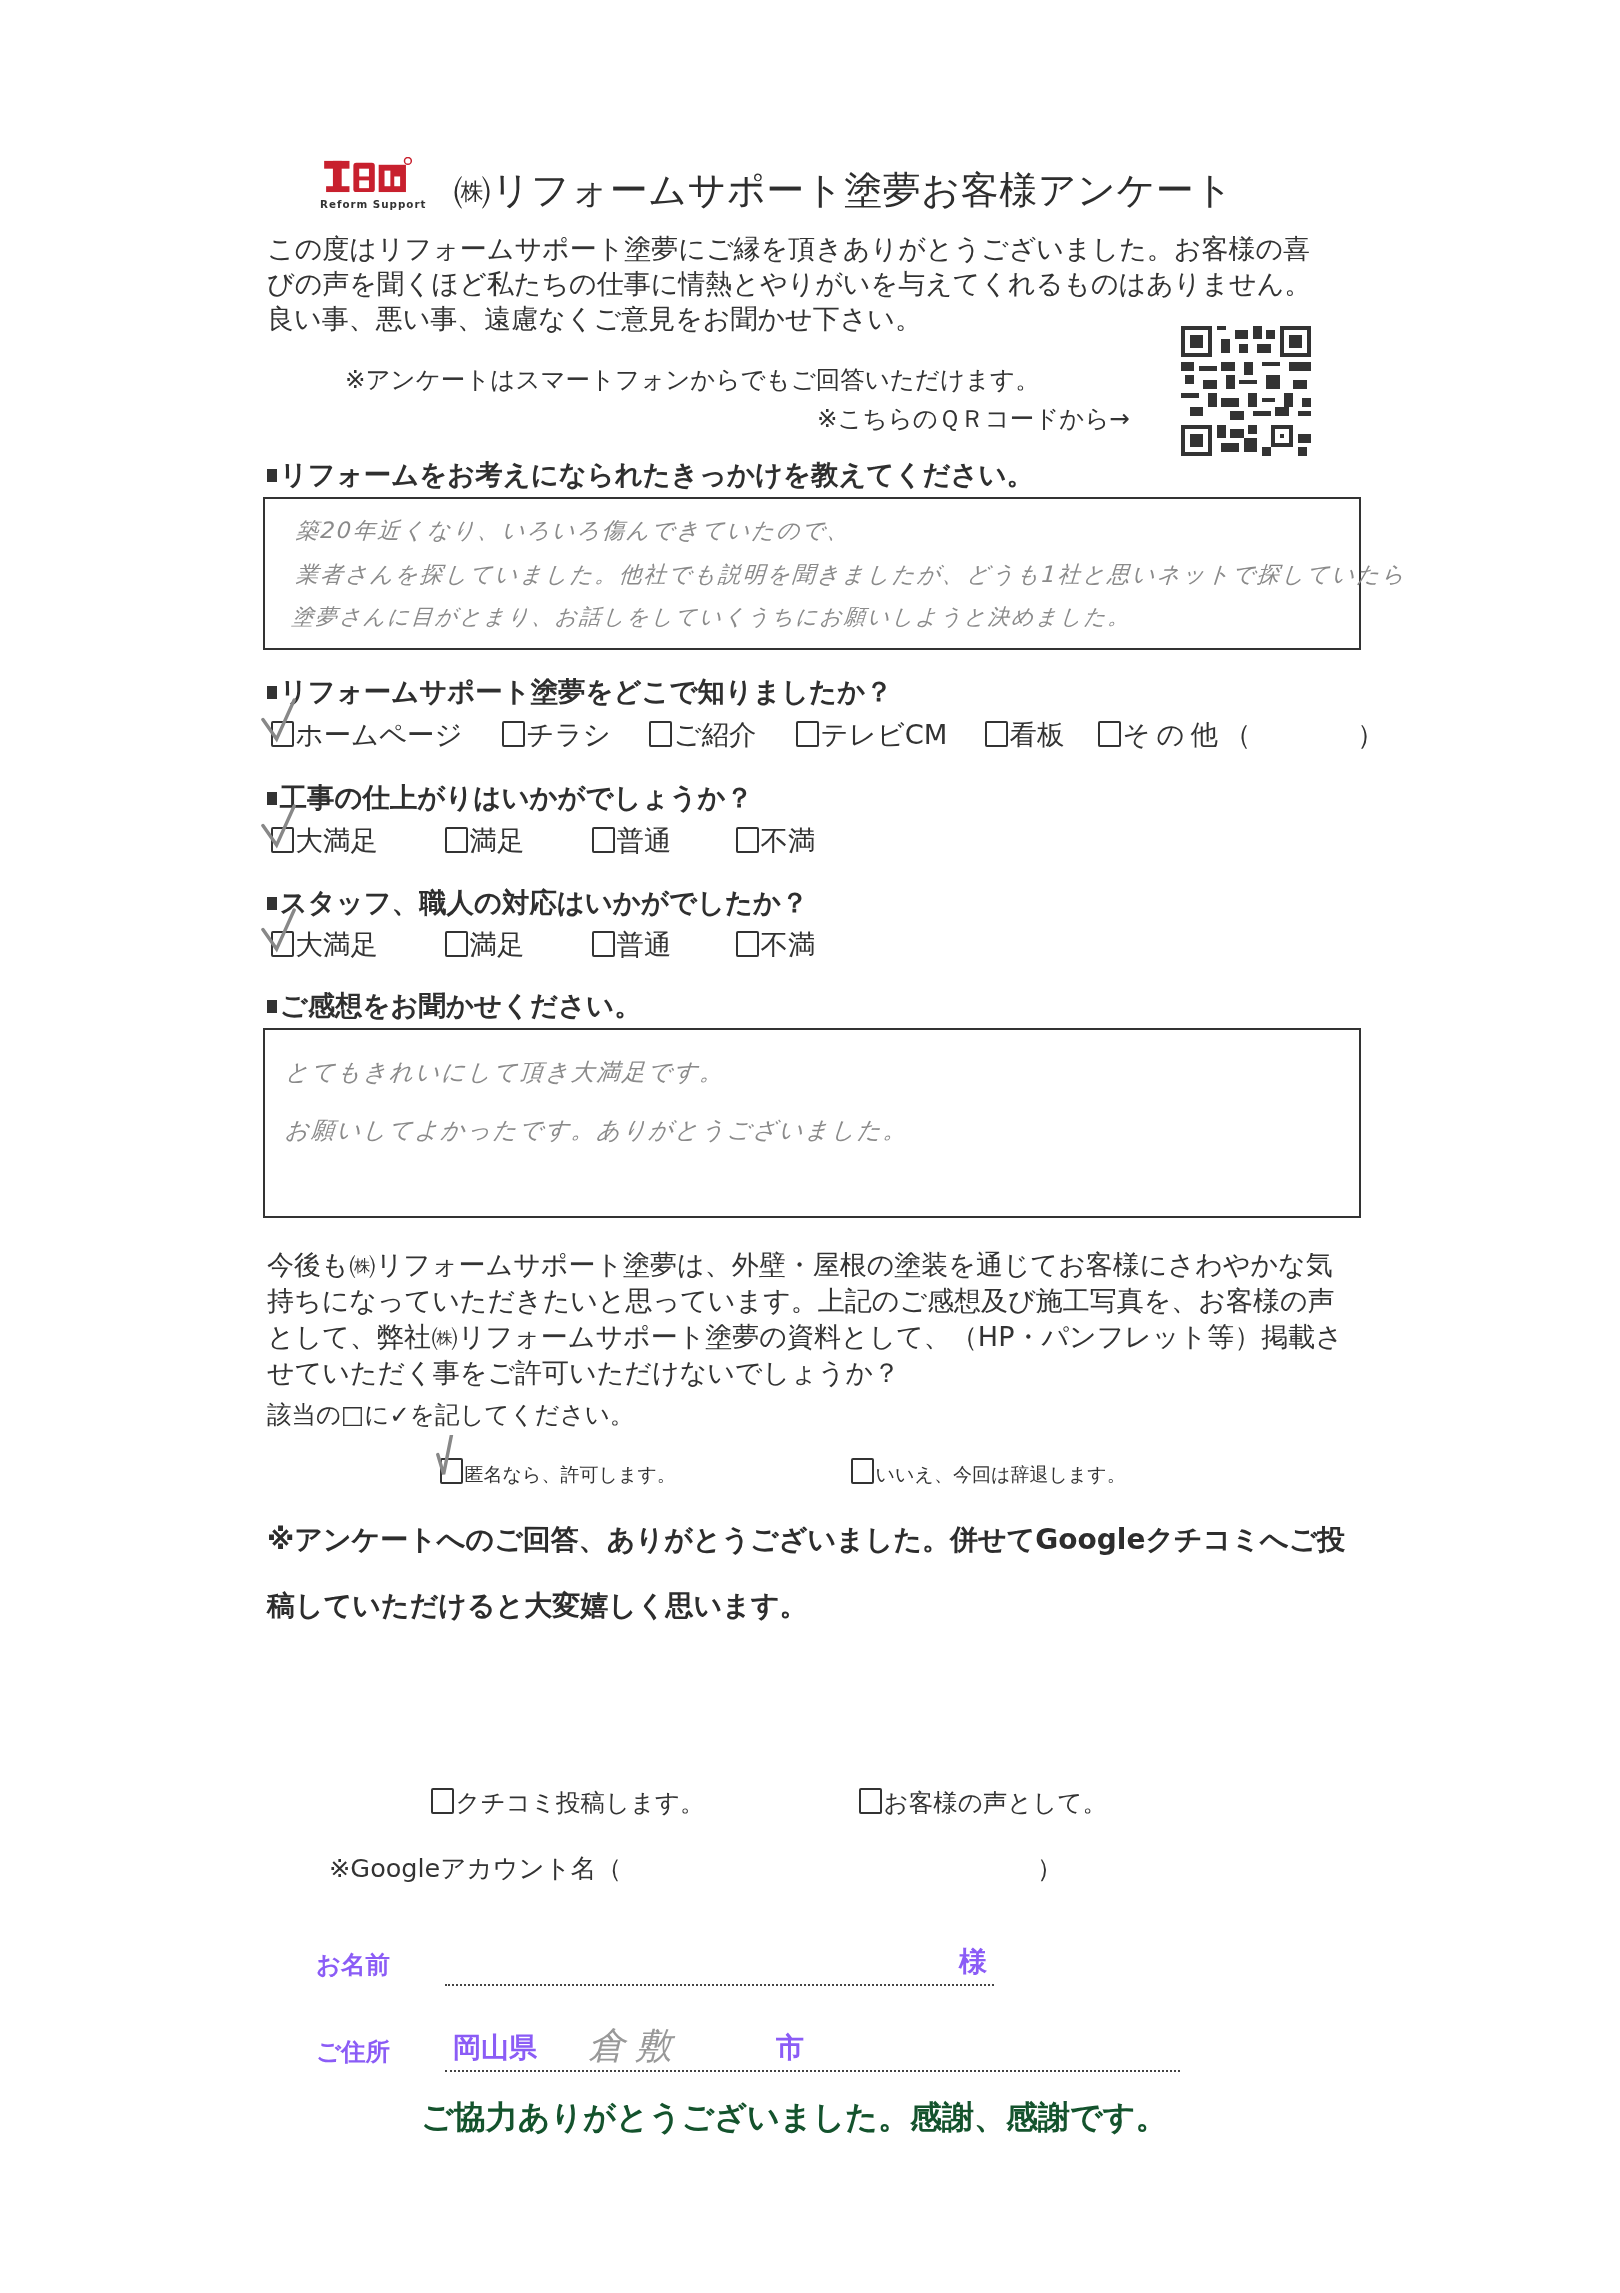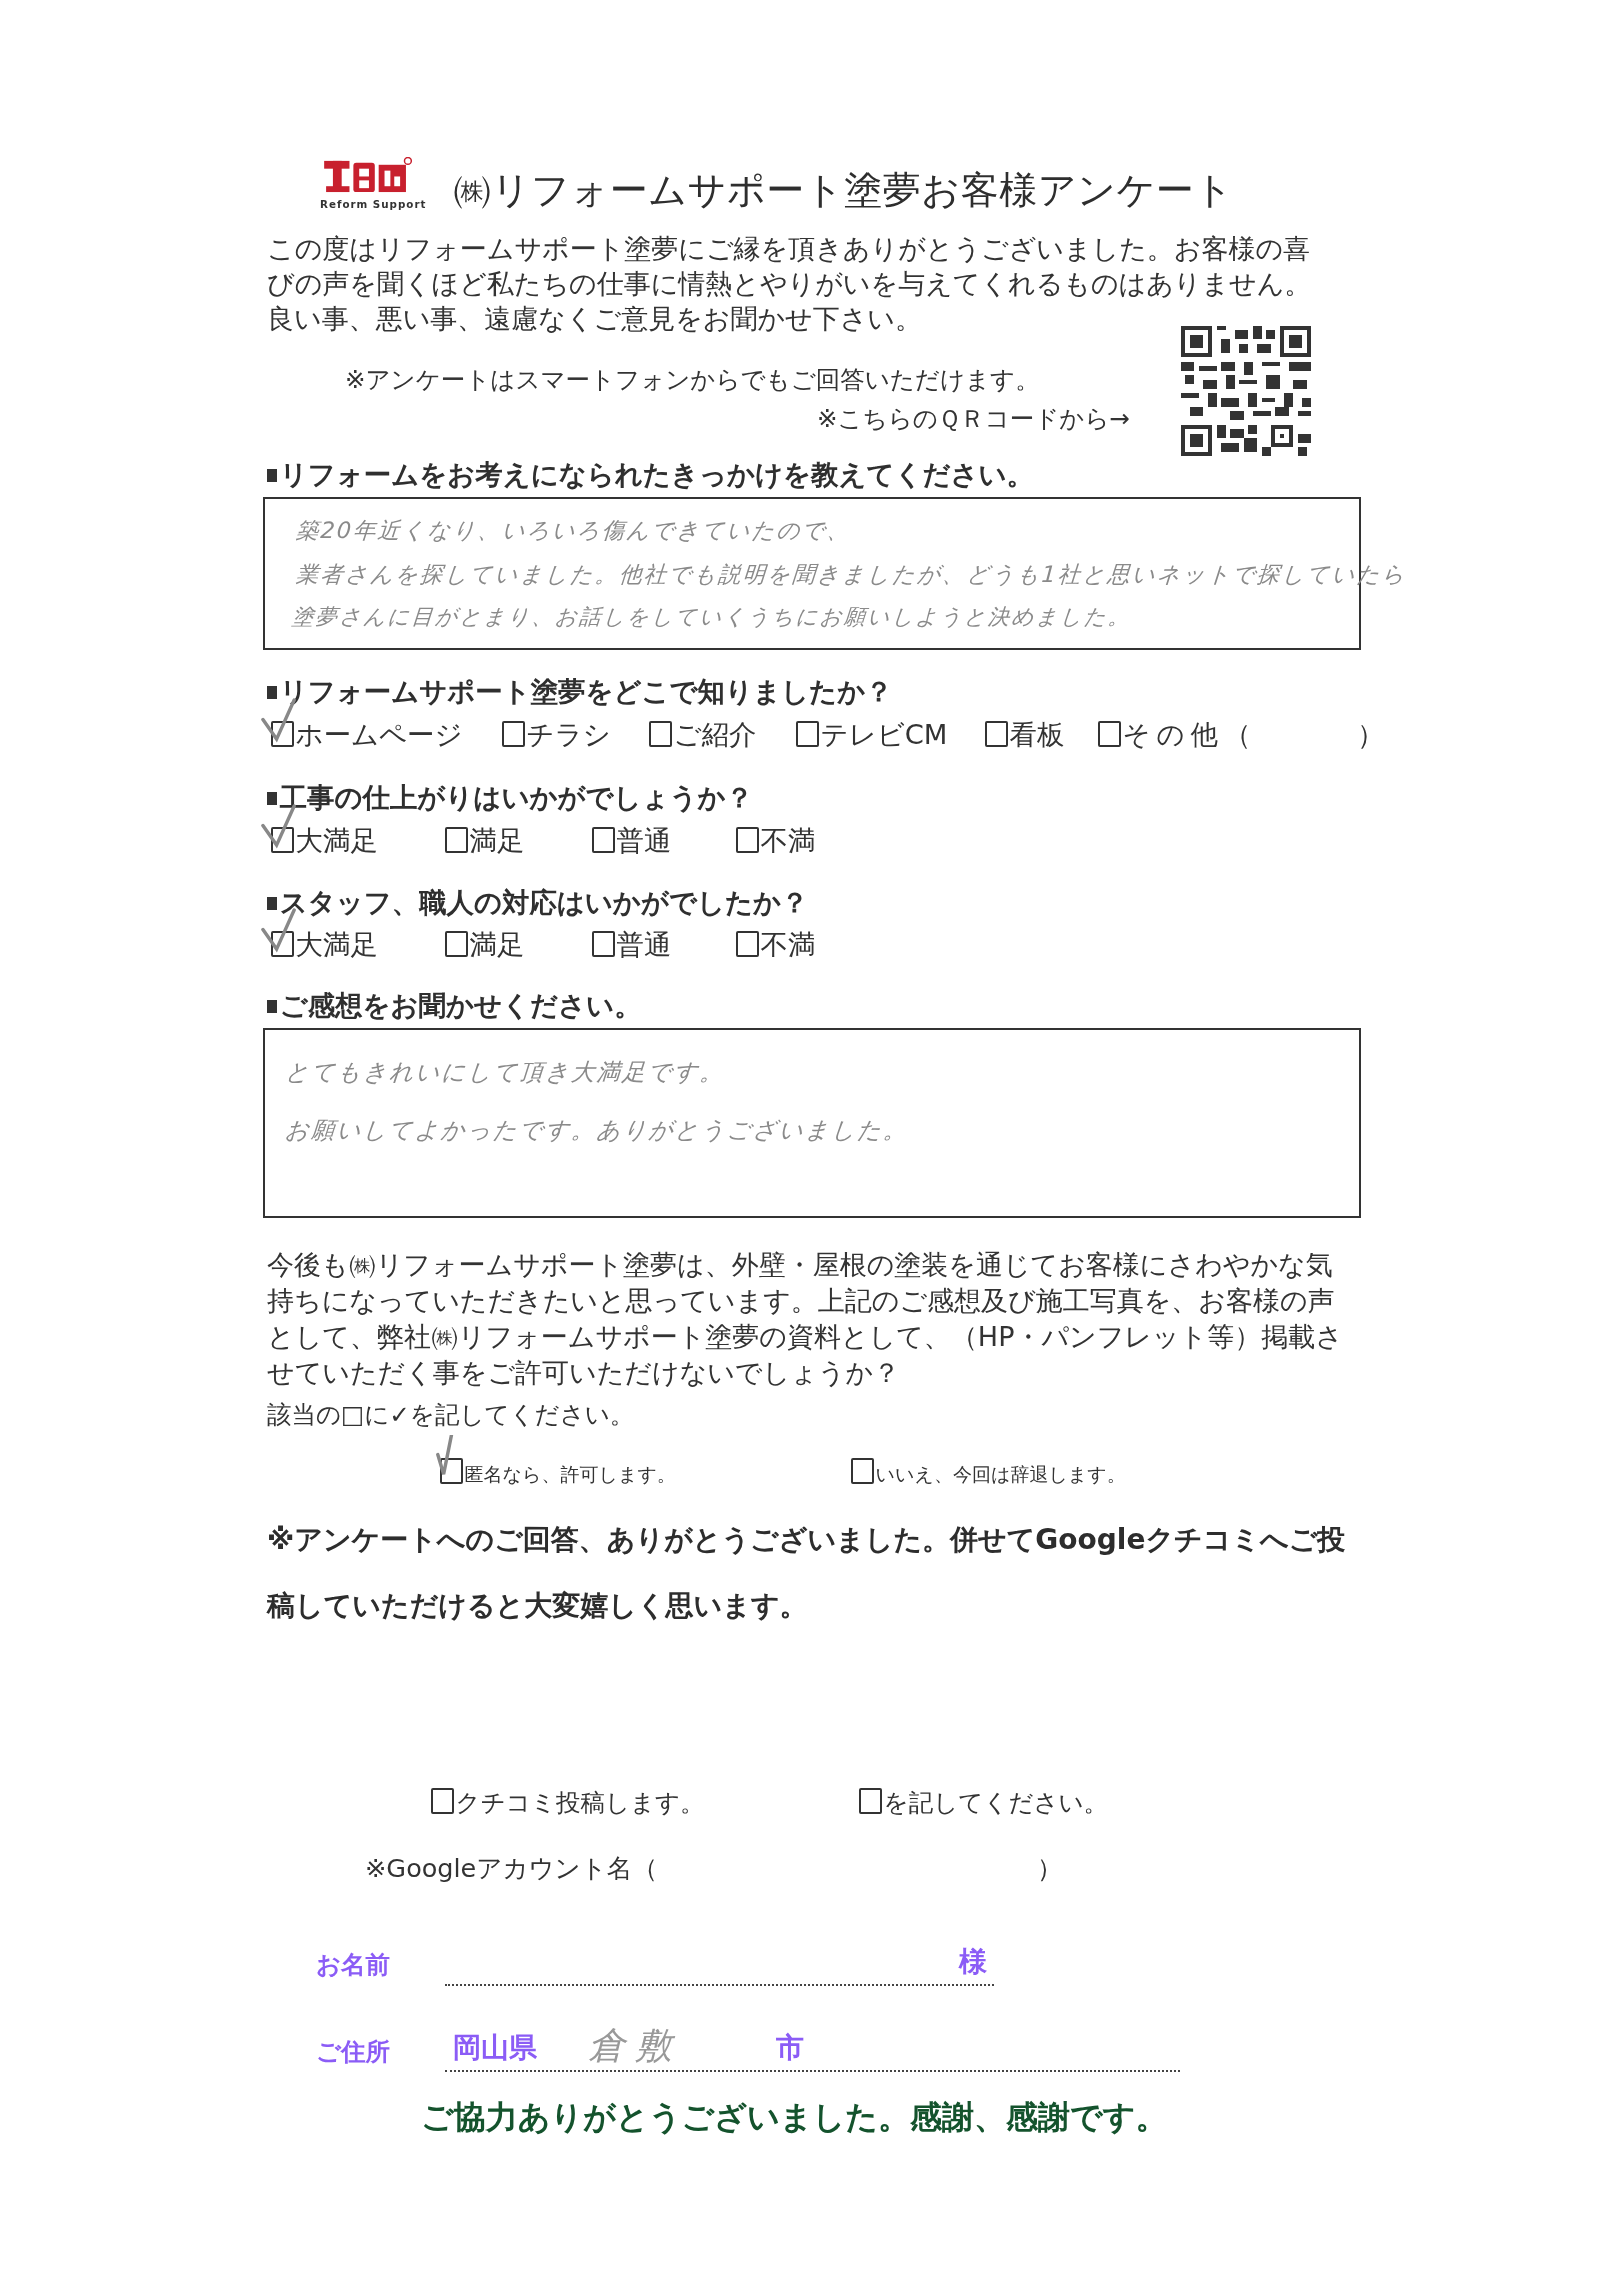--- a/index.html
+++ b/index.html
@@ -177,23 +177,23 @@
 <div class="abs perm" style="left:819px;top:1458px;padding-left:32px;">
   <span class="cb"></span><span>いいえ、今回は辞退します。</span>
 </div>
 
 <div class="abs bold-note">※アンケートへのご回答、ありがとうございました。併せてGoogleクチコミへご投稿していただけると大変嬉しく思います。</div>
 
 <div class="abs kuchi" style="left:431px;top:1786px;text-align:right;">
   <span class="cb"></span><span>クチコミ投稿します。</span>
 </div>
 <div class="abs kuchi" style="left:859px;top:1786px;">
-  <span class="cb"></span><span>を記してください。</span>
-</div>
-<div class="abs kuchi" style="left:329px;top:1851px;font-size:25.5px;margin-left:36px;">※Googleアカウント名（</div>
+  <span class="cb"></span><span>お客様の声として。</span>
+</div>
+<div class="abs kuchi" style="left:329px;top:1851px;font-size:25.5px;">※Googleアカウント名（</div>
 <div class="abs" style="left:657px;top:1851px;width:372px;height:33px;"></div>
 <div class="abs kuchi" style="left:1037px;top:1851px;font-size:25.5px;">）</div>
 
 <div class="abs label-b" style="left:316px;top:1948px;">お名前</div>
 <div class="abs" style="left:445px;top:1941px;width:510px;height:39px;"></div>
 <div class="abs label-b" style="left:959px;top:1943px;font-size:28px;">様</div>
 <div class="abs dots" style="left:445px;top:1984px;width:549px;"></div>
 
 <div class="abs label-b" style="left:316px;top:2035px;">ご住所</div>
 <div class="abs label-b" style="left:453px;top:2029px;font-size:28px;">岡山県</div>

